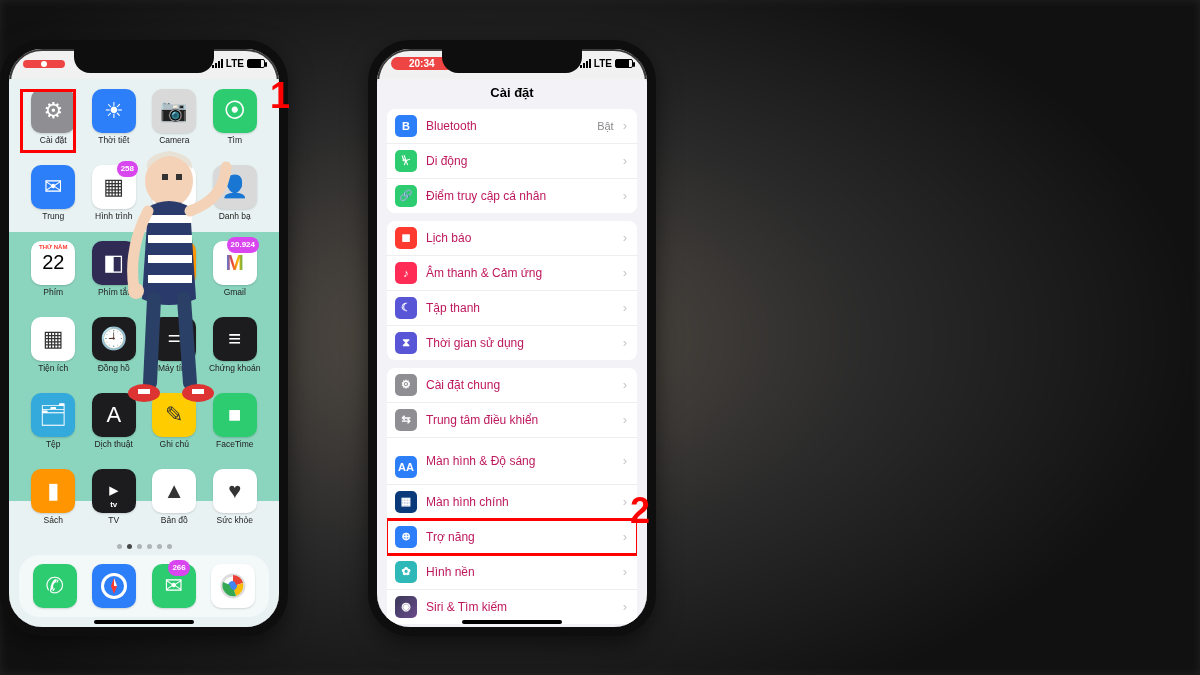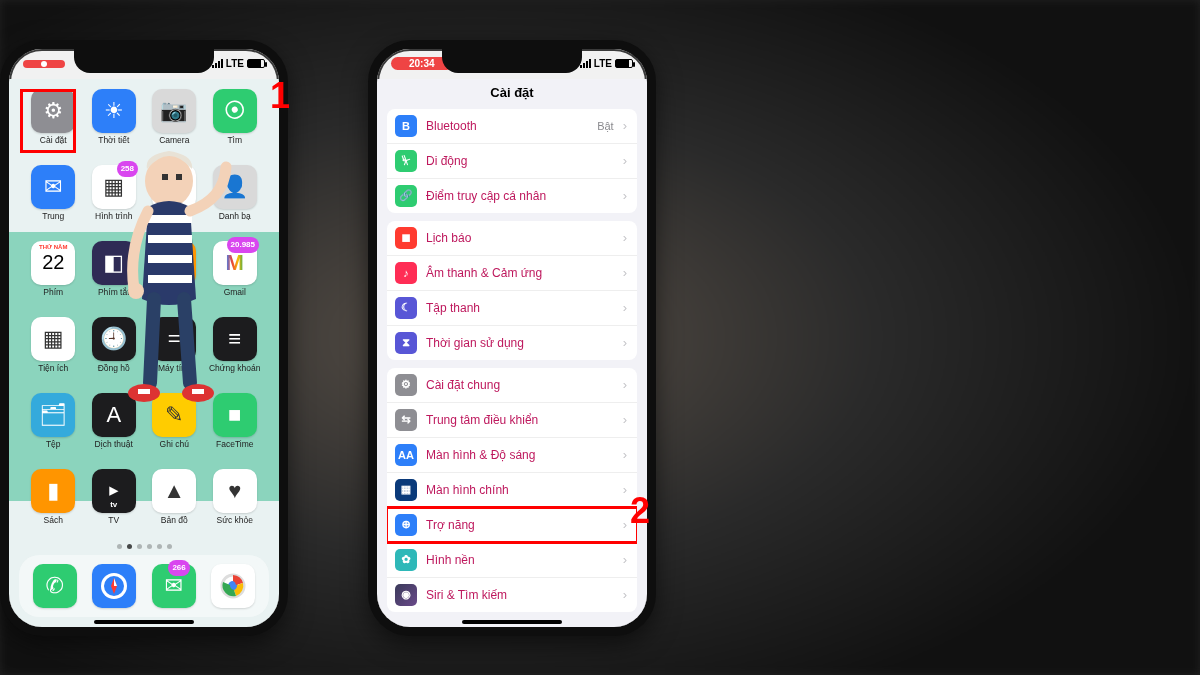--- a/index.html
+++ b/index.html
@@ -183,21 +183,21 @@
           <div class="lbl">Phím tắt</div>
         </div>
         <div class="app">
           <div class="ico" style="background: rgb(255, 149, 0); color: rgb(255, 255, 255);">⌂</div>
           <div class="lbl">Nhà</div>
         </div>
         <div class="app">
           <div class="ico" style="background: rgb(255, 255, 255); color: rgb(51, 51, 51);">
             <span style="font-weight:800;background:linear-gradient(90deg,#4285f4,#ea4335,#fbbc05,#34a853);-webkit-background-clip:text;color:transparent">M</span>
           </div>
-          <div class="badge">20.985</div>
+          <div class="badge">20.924</div>
           <div class="lbl">Gmail</div>
         </div>
         <div class="app">
           <div class="ico" style="background: rgb(255, 255, 255); color: rgb(51, 51, 51);">▦</div>
           <div class="lbl">Tiện ích</div>
         </div>
         <div class="app">
           <div class="ico" style="background: rgb(28, 28, 30); color: rgb(255, 255, 255);">🕘</div>
           <div class="lbl">Đồng hồ</div>
         </div>
@@ -377,21 +377,21 @@
             <div class="ricon" style="background: rgb(142, 142, 147); font-size: 11px;">⚙︎</div>
             <div class="rlabel">Cài đặt chung</div>
             <div class="chev">›</div>
           </div>
           <div class="row">
             <div class="ricon" style="background: rgb(142, 142, 147); font-size: 11px;">⇆</div>
             <div class="rlabel">Trung tâm điều khiển</div>
             <div class="chev">›</div>
           </div>
           <div class="row">
-            <div class="ricon" style="background: rgb(45, 127, 249); font-size: 11px;">AA</div>
+            <div class="ricon" style="background: rgb(45, 127, 249); font-size: 11px; margin-top: 12px;">AA</div>
             <div class="rlabel">Màn hình &amp; Độ sáng</div>
             <div class="chev">›</div>
           </div>
           <div class="row">
             <div class="ricon" style="background: rgb(10, 58, 122); font-size: 11px;">▦</div>
             <div class="rlabel">Màn hình chính</div>
             <div class="chev">›</div>
           </div>
           <div class="row" style="position: relative;">
             <div class="ricon" style="background: rgb(45, 127, 249); font-size: 11px;">⊕</div>

